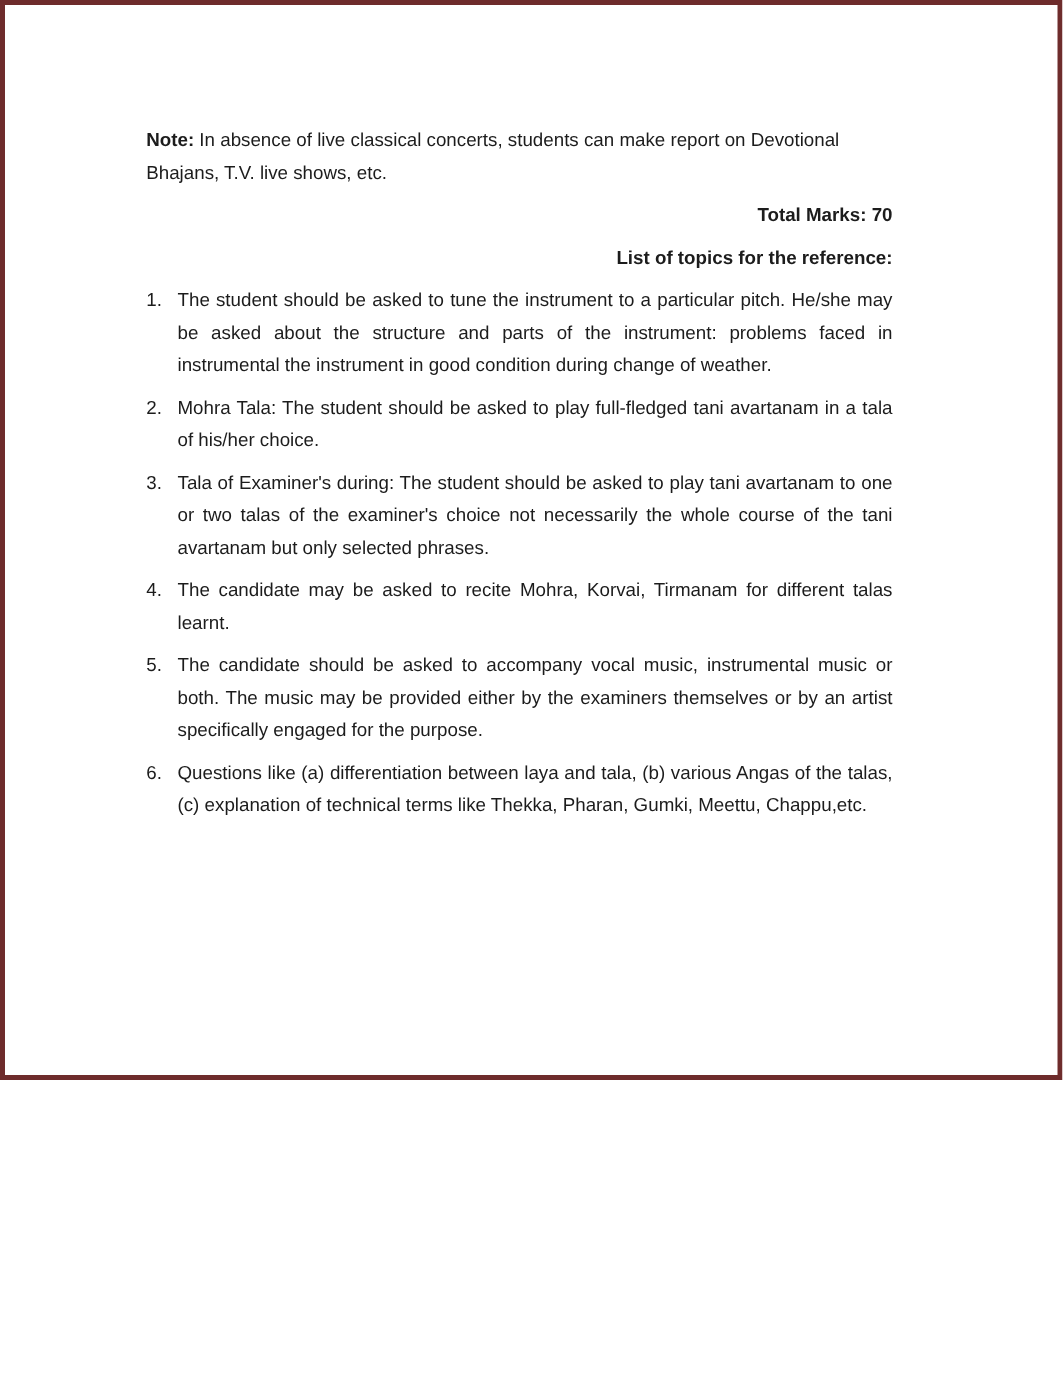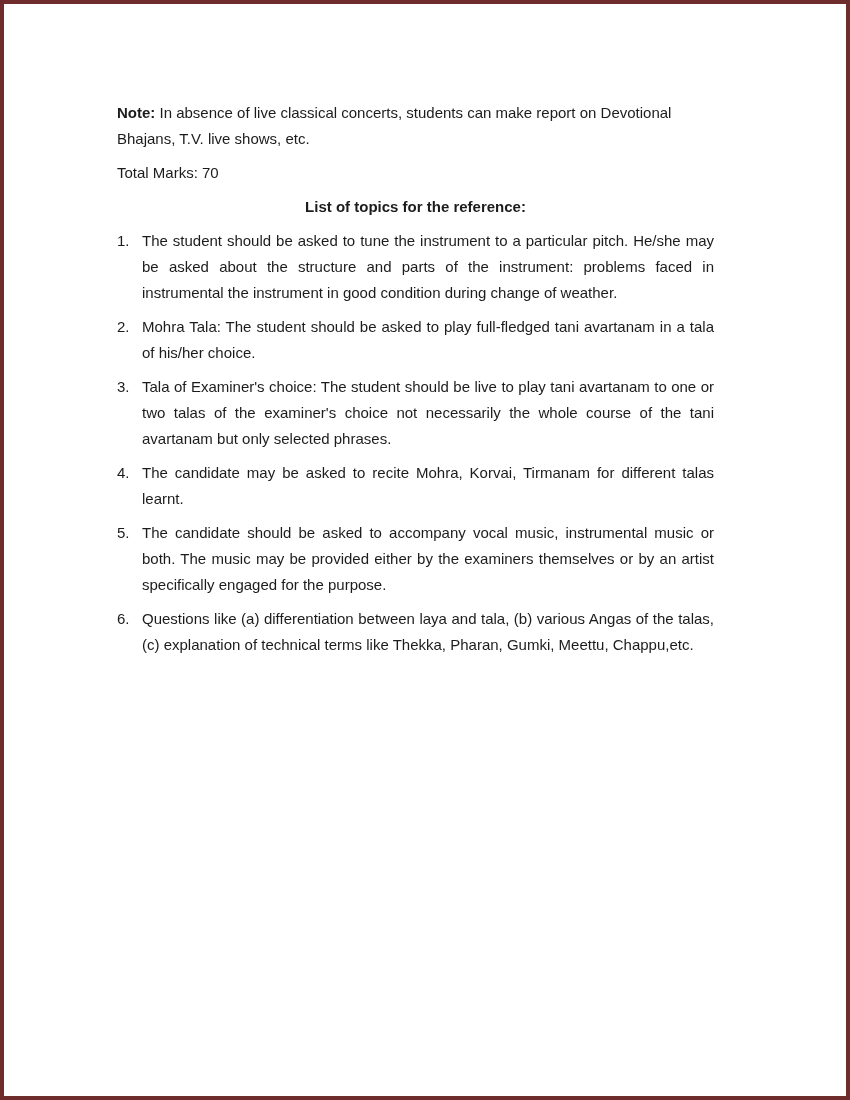--- a/index.html
+++ b/index.html
@@ -3,21 +3,21 @@
 <meta charset="utf-8">
 <style>
   html, body {
     margin: 0;
     padding: 0;
     background: #ffffff;
   }
   .page {
     position: relative;
     width: 850px;
-    height: 1100px;
+    height: 864px;
     box-sizing: border-box;
     background: #ffffff;
     border: 4px solid #6e2c2c;
     font-family: "Liberation Sans", "DejaVu Sans", sans-serif;
     color: #1c1c1c;
     overflow: hidden;
   }
   .content {
     padding: 96px 132px 0 113px;
     font-size: 15px;
@@ -25,26 +25,27 @@
   }
   .note-para {
     margin: 0 0 8px 0;
     text-align: left;
   }
   .bold {
     font-weight: bold;
   }
   .total-marks {
     margin: 8px 0 0 0;
-    font-weight: normal;
+    text-align: right;
+    font-weight: bold;
   }
   .list-heading {
     margin: 8px 0 8px 0;
     font-weight: bold;
-    text-align: center;
+    text-align: right;
   }
   .topics {
     margin: 0;
     padding: 0;
   }
   .topic {
     display: flex;
     margin: 0 0 8px 0;
   }
   .topic .num {
@@ -76,21 +77,21 @@
         <p class="topic-text">The student should be asked to tune the instrument to a particular pitch. He/she may be asked about the structure and parts of the instrument: problems faced in instrumental the instrument in good condition during change of weather.</p>
       </div>
 
       <div class="topic">
         <span class="num">2.</span>
         <p class="topic-text">Mohra Tala: The student should be asked to play full-fledged tani avartanam in a tala of his/her choice.</p>
       </div>
 
       <div class="topic">
         <span class="num">3.</span>
-        <p class="topic-text">Tala of Examiner's choice: The student should be live to play tani avartanam to one or two talas of the examiner's choice not necessarily the whole course of the tani avartanam but only selected phrases.</p>
+        <p class="topic-text">Tala of Examiner's during: The student should be asked to play tani avartanam to one or two talas of the examiner's choice not necessarily the whole course of the tani avartanam but only selected phrases.</p>
       </div>
 
       <div class="topic">
         <span class="num">4.</span>
         <p class="topic-text">The candidate may be asked to recite Mohra, Korvai, Tirmanam for different talas learnt.</p>
       </div>
 
       <div class="topic">
         <span class="num">5.</span>
         <p class="topic-text">The candidate should be asked to accompany vocal music, instrumental music or both. The music may be provided either by the examiners themselves or by an artist specifically engaged for the purpose.</p>

